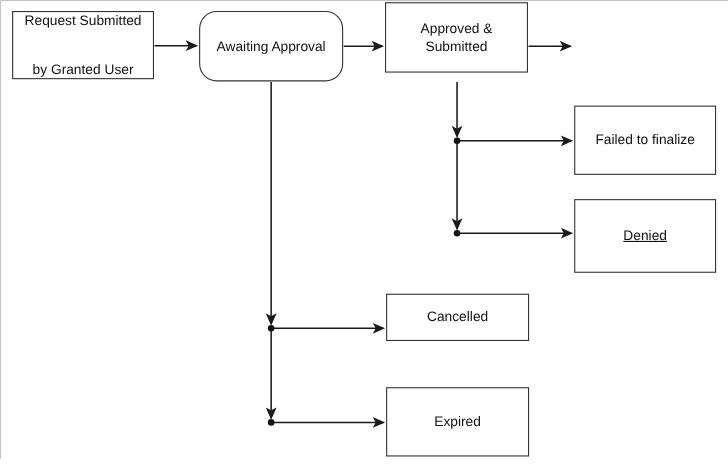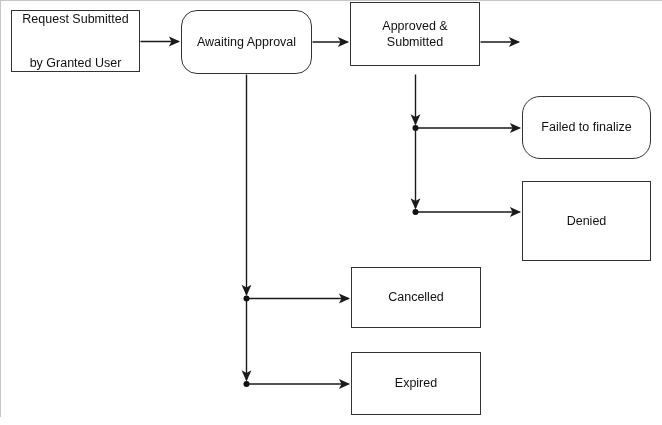--- a/index.html
+++ b/index.html
@@ -90,29 +90,29 @@
   <div class="node" style="left:181px; top:10px;  width:131px; height:64px;border-radius:16px;">
     <div class="line">Awaiting Approval</div>
   </div>
 
   <div class="node" style="left:350px; top:2px;  width:130px; height:64px;">
     <div class="line">Approved &amp;</div>
     <div class="line">Submitted</div>
   </div>
 
 
-  <div class="node" style="left:522px; top:96px;  width:129px; height:63px;border-radius:18px;">
+  <div class="node" style="left:522px; top:96px;  width:129px; height:63px;">
     <div class="line">Failed to finalize</div>
   </div>
 
-  <div class="node" style="left:522px; top:181px; width:129px; height:80px;">
+  <div class="node" style="left:522px; top:181px; width:129px; height:67px;text-decoration:underline;">
     <div class="line">Denied</div>
   </div>
 
-  <div class="node" style="left:351px; top:267px; width:130px; height:61px;">
+  <div class="node" style="left:351px; top:267px; width:130px; height:43px;">
     <div class="line">Cancelled</div>
   </div>
 
   <div class="node" style="left:351px; top:352px; width:130px; height:63px;">
     <div class="line">Expired</div>
   </div>
 
 </div>
 
 </body></html>

